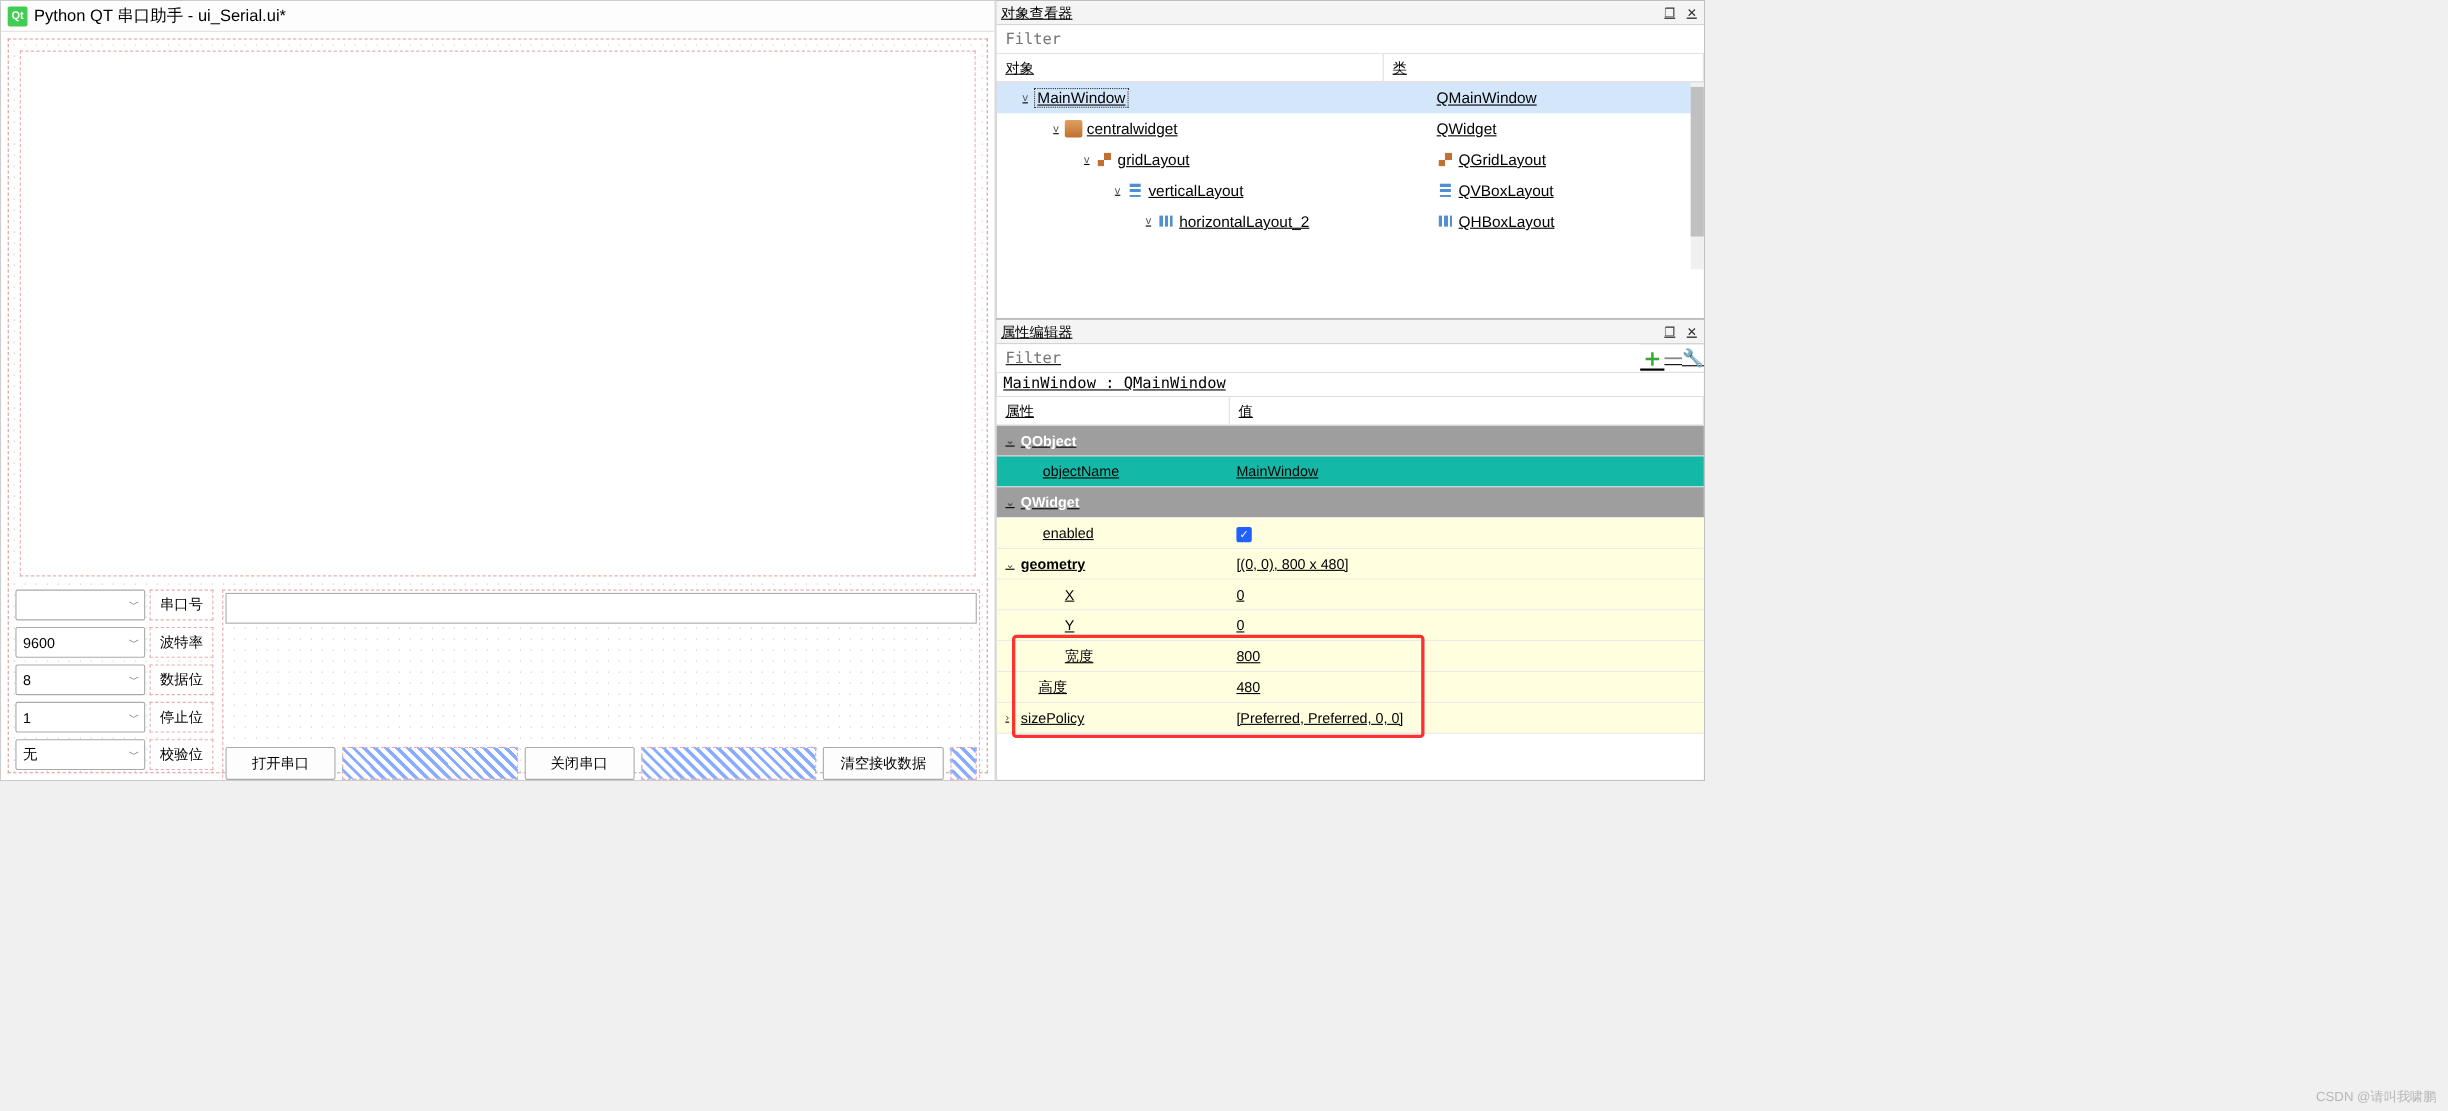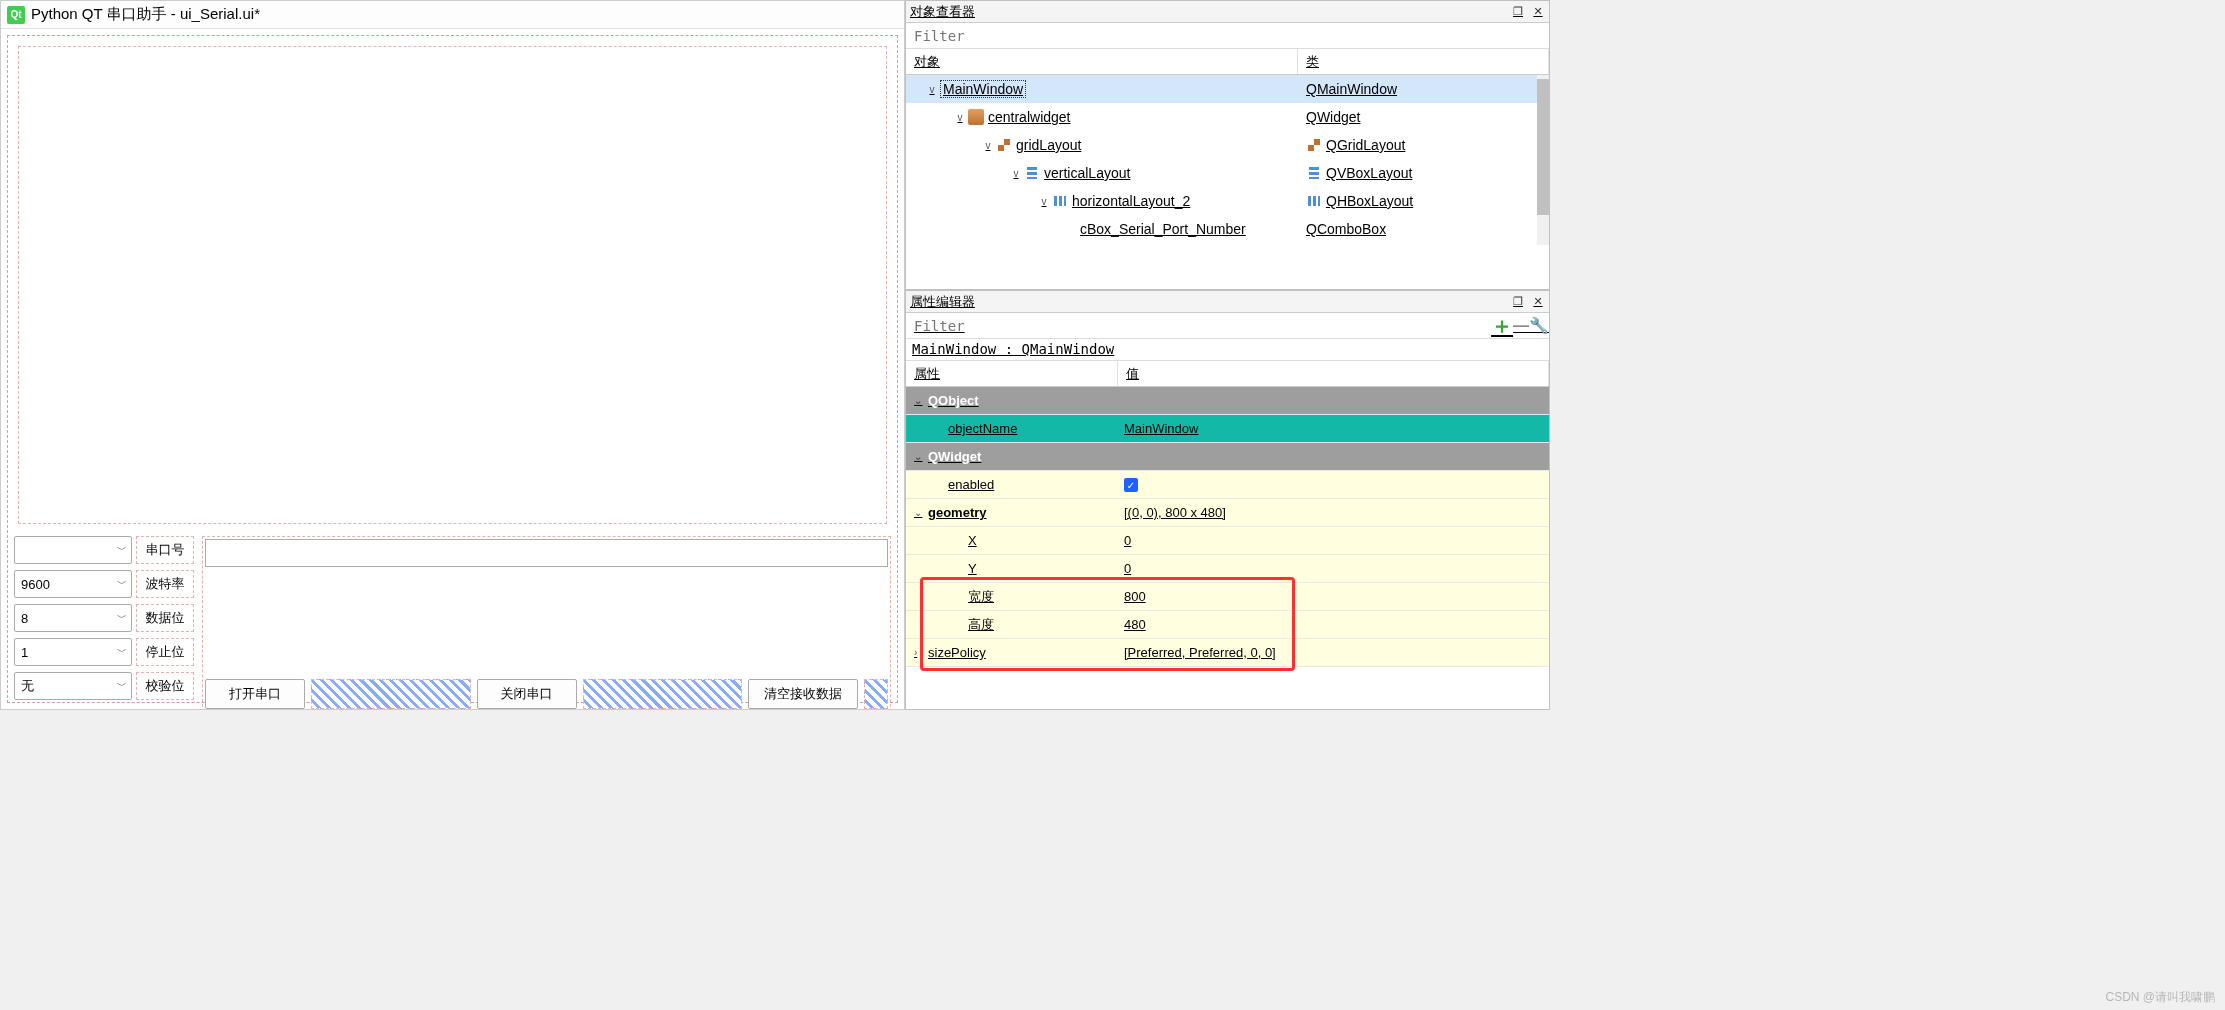--- a/index.html
+++ b/index.html
@@ -140,21 +140,21 @@
     <div class="panel" style="height:290px">
       <div class="panel-hdr">
         <span>对象查看器</span>
         <span class="icons">
           <span class="icon-btn">❐</span>
           <span class="icon-btn">✕</span>
         </span>
       </div>
       <div class="filter"><input placeholder="Filter" style=""></div>
       <div class="tree-hdr">
-        <div class="th" style="width:392px">对象</div>
+        <div class="th" style="width:352px">对象</div>
         <div class="th" style="flex:1">类</div>
       </div>
       <div class="tree-body" id="tree-body">
         <div class="scrollbar">
             <div class="thumb" style="height:80%;margin-top:4px"></div>
           </div>
       <div class="tree-row sel">
             <div class="tc1" style="padding-left:18px">
               <span class="exp">v</span>
               <span><span style="border:1px dotted #333;padding:0 2px">MainWindow</span></span>
@@ -197,29 +197,20 @@
           </div>
           <div class="tree-row">
             <div class="tc1" style="padding-left:130px">
               <span class="exp">v</span>
               <span class="ico hlay"></span>
               <span>horizontalLayout_2</span>
             </div>
             <div class="tc2">
               <span class="ico hlay"></span>
               <span>QHBoxLayout</span>
-            </div>
-          </div>
-          <div class="tree-row">
-            <div class="tc1" style="padding-left:158px">
-              <span class="exp"></span>
-              <span>cBox_Serial_Port_Number</span>
-            </div>
-            <div class="tc2">
-              <span>QComboBox</span>
             </div>
           </div>
           <div class="tree-row" style="opacity: 0.6;"></div>
         </div>
     </div>
 
     <div class="panel" style="flex:1;position:relative">
       <div class="panel-hdr">
         <span>属性编辑器</span>
         <span class="icons">
@@ -289,21 +280,21 @@
             <div class="pc2">0</div>
           </div>
           <div class="prow yel">
             <div class="pc1" style="padding-left:48px">
               <span class="exp"></span>
               <span>宽度</span>
             </div>
             <div class="pc2">800</div>
           </div>
           <div class="prow yel">
-            <div class="pc1" style="padding-left:48px">
+            <div class="pc1" style="padding-left:24px">
               <span class="exp"></span>
               <span>高度</span>
             </div>
             <div class="pc2">480</div>
           </div>
           <div class="prow yel">
             <div class="pc1" style="padding-left:8px">
               <span class="exp">›</span>
               <span>sizePolicy</span>
             </div>

